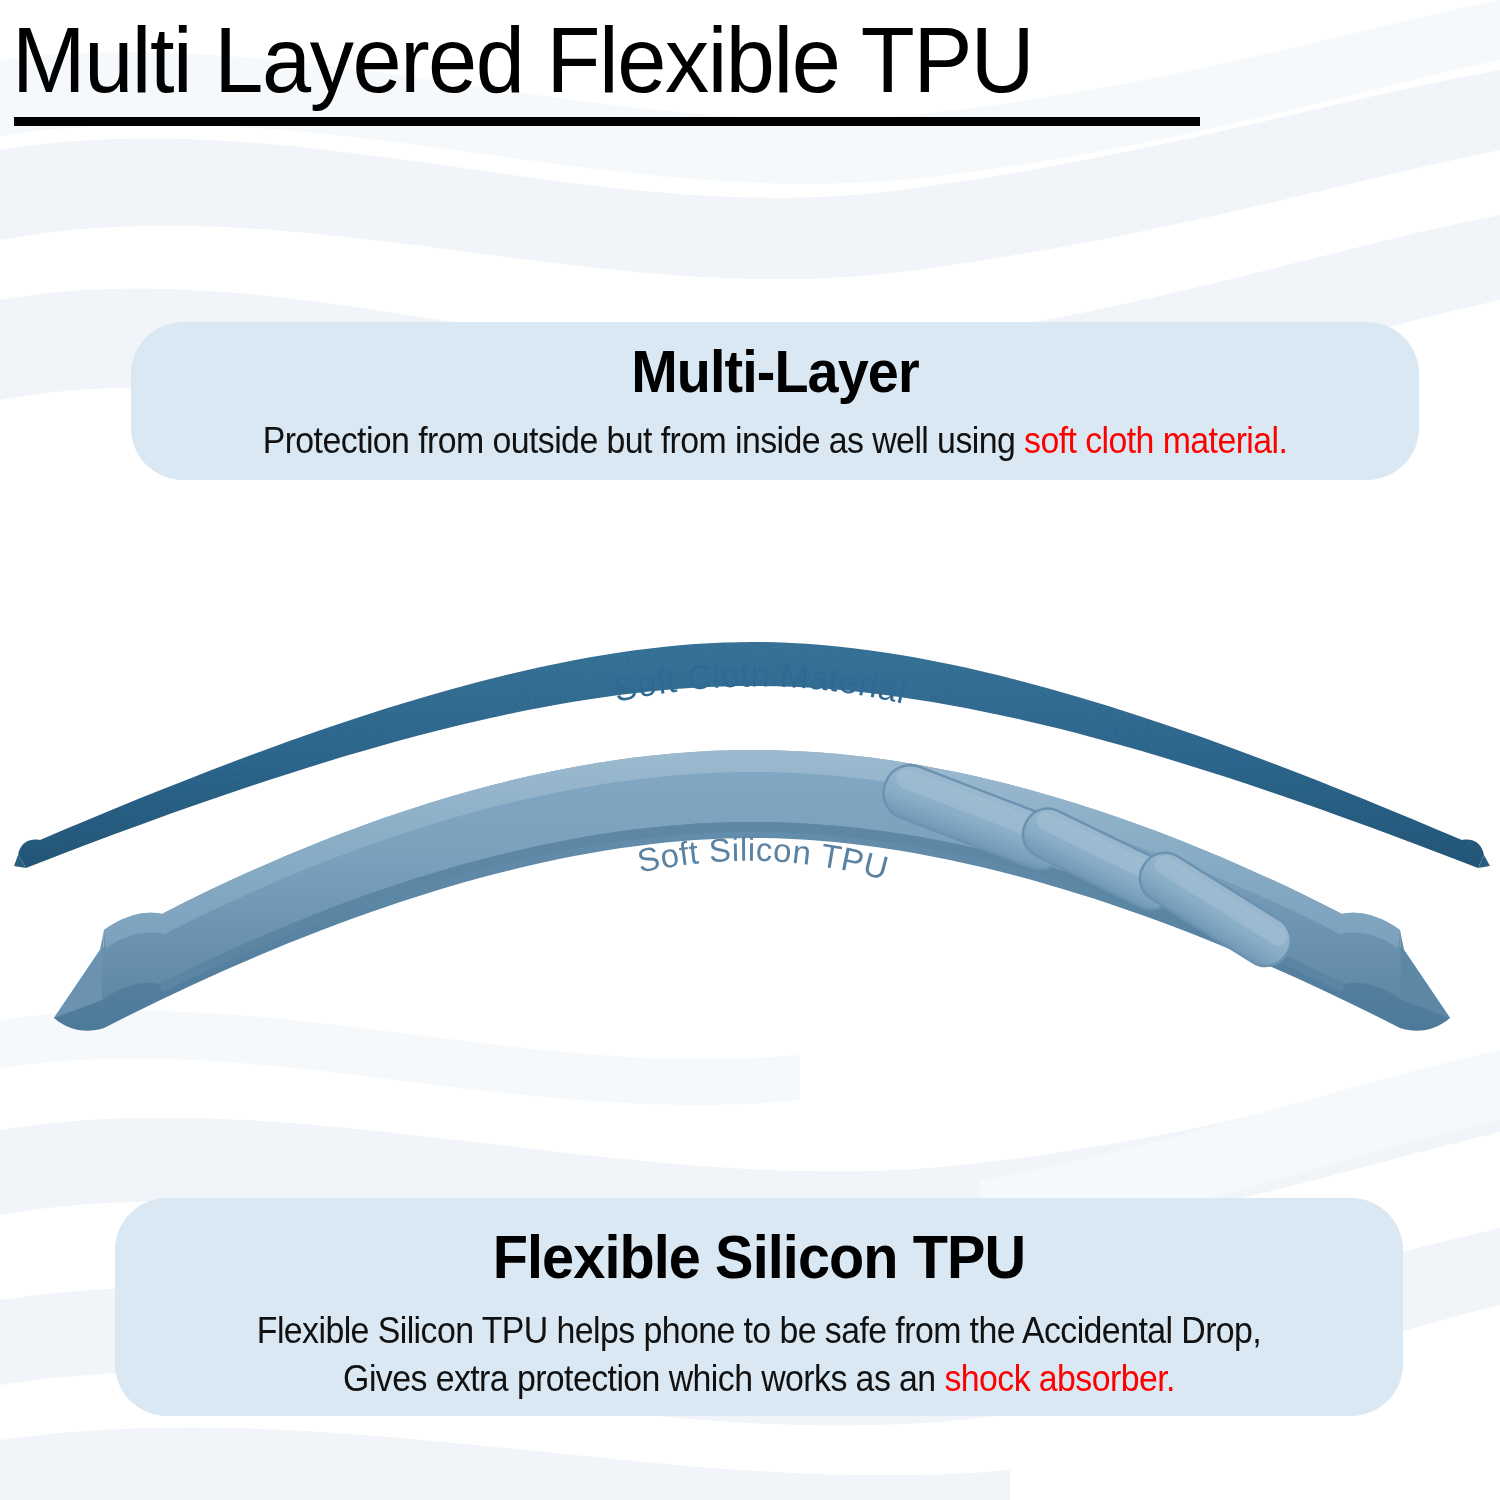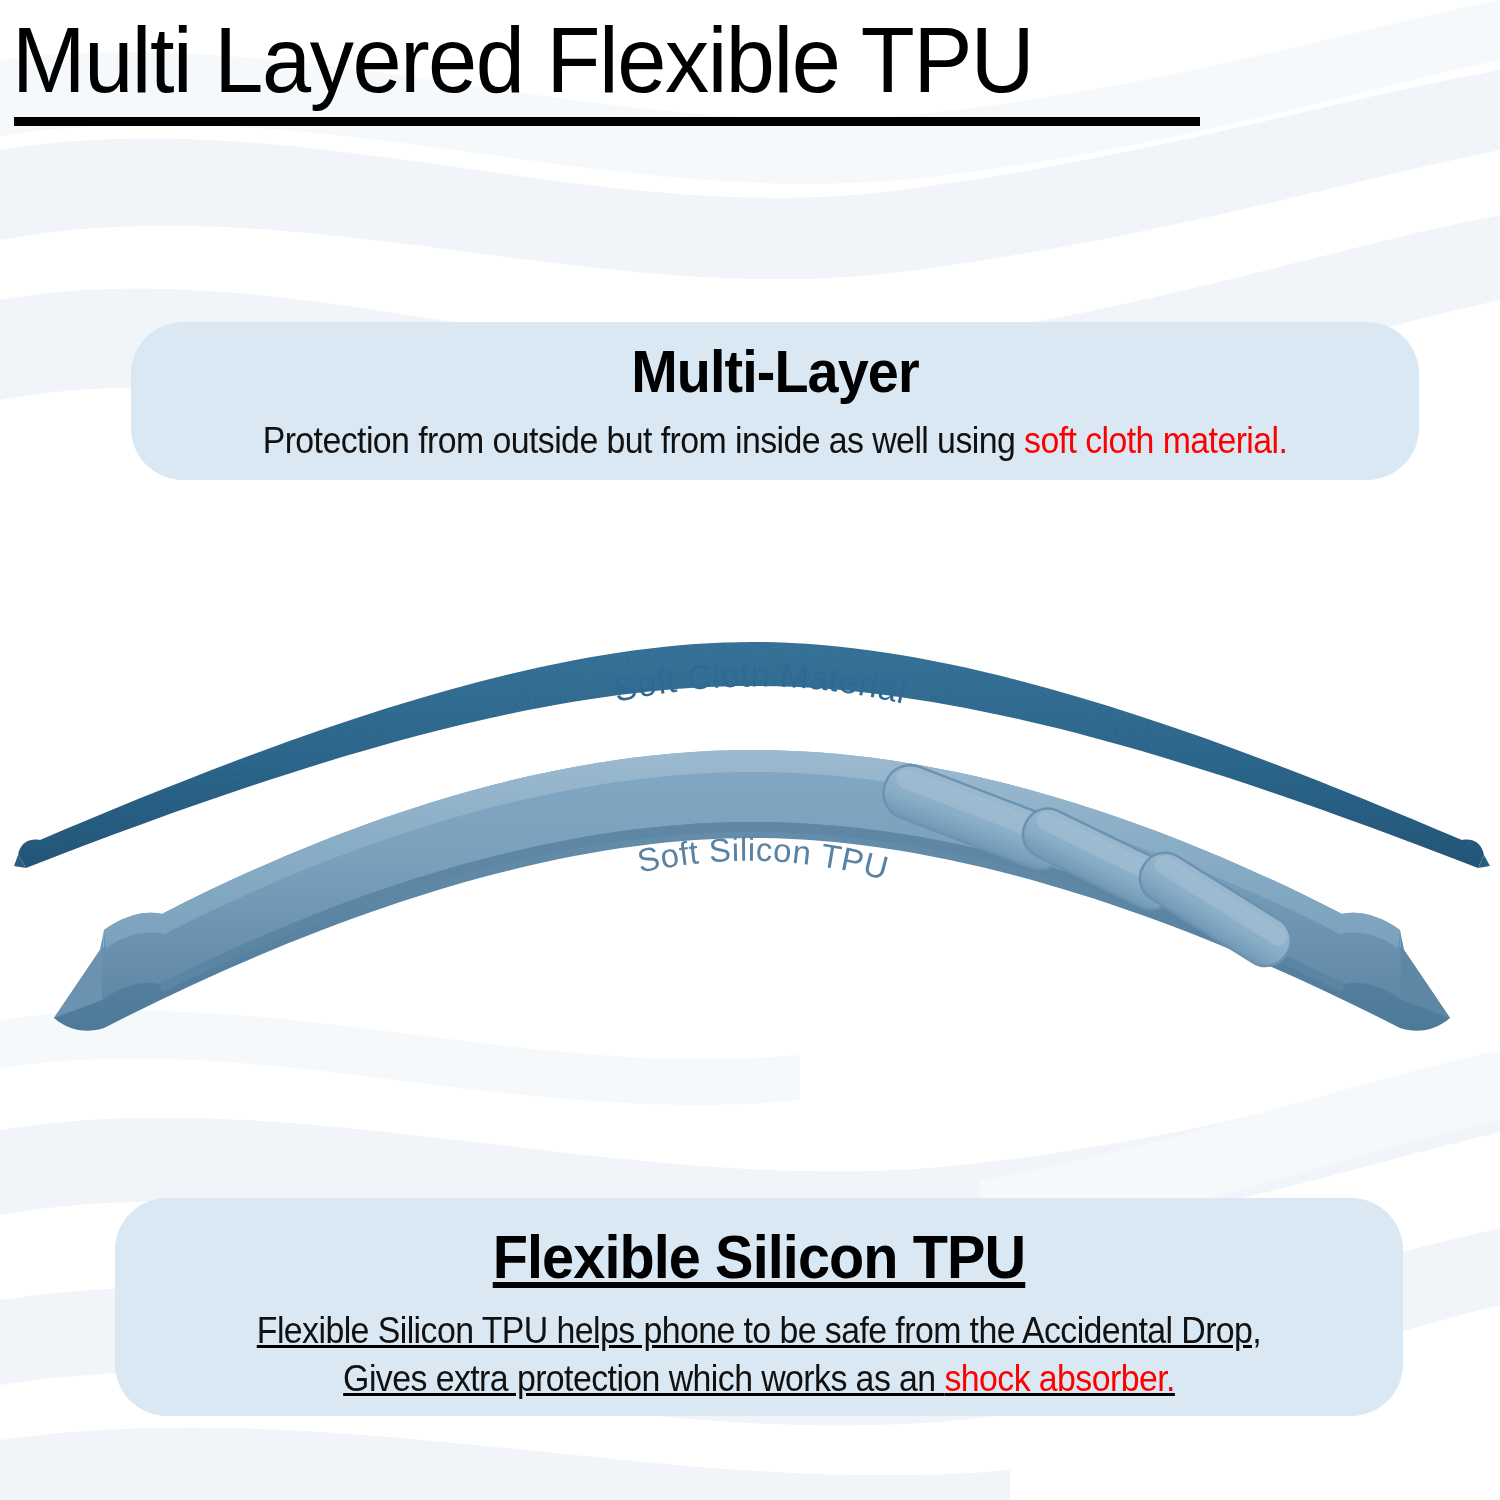--- a/index.html
+++ b/index.html
@@ -72,21 +72,20 @@
     width: 1288px;
     height: 158px;
     padding-top: 18px;
   }
   #card-bottom {
     left: 115px;
     top: 1198px;
     width: 1288px;
     height: 218px;
     padding-top: 20px;
-    text-decoration: underline;
   }
   .card-heading {
     font-family: "Liberation Sans", sans-serif;
     font-weight: 700;
     color: #000000;
     letter-spacing: -1px;
     line-height: 1.05;
     transform: scaleX(0.93);
   }
   #card-top .card-heading { font-size: 60px; }

